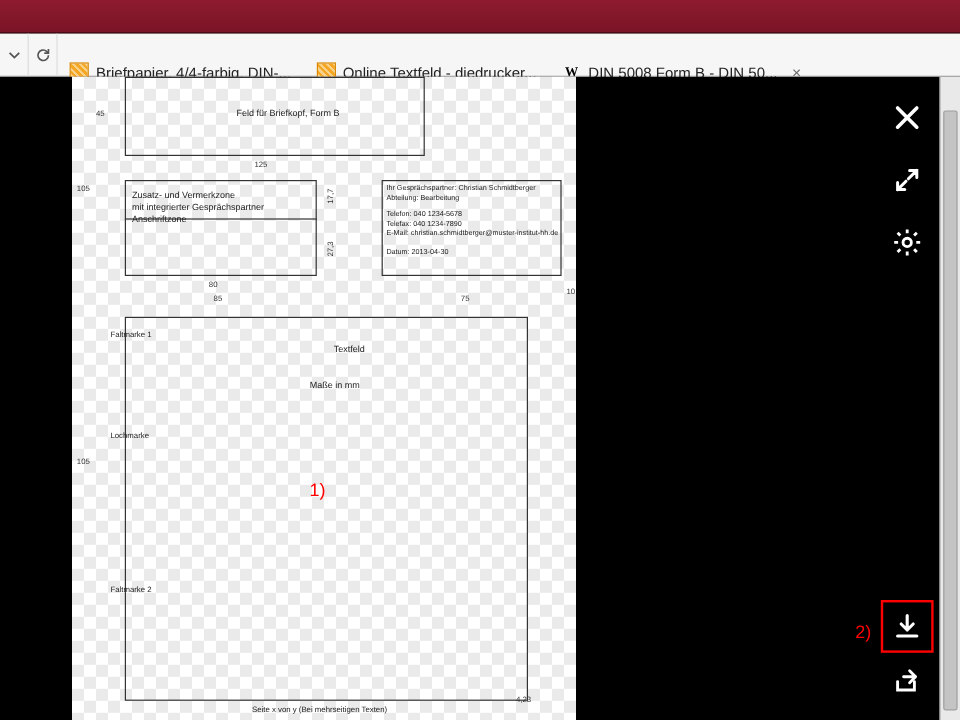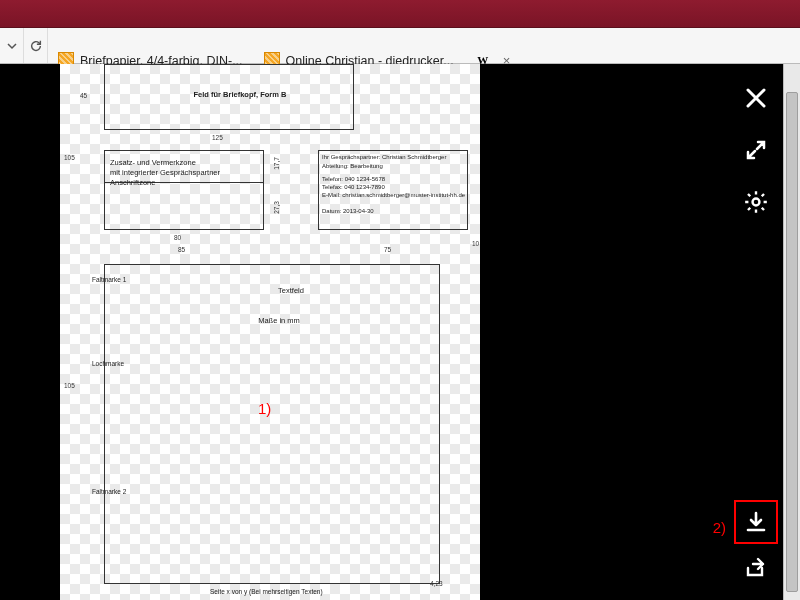--- a/index.html
+++ b/index.html
@@ -122,36 +122,37 @@
         <path d="M13 8a5 5 0 1 1-1.7-3.7L13 6" stroke="#555" stroke-width="1.6" fill="none"></path>
         <path d="M13 2v4h-4" stroke="#555" stroke-width="1.6" fill="none"></path>
       </svg>
   </div>
   <div class="tab">
     <span class="favicon orange"></span>
     <span class="tab-label">Briefpapier, 4/4-farbig, DIN-...</span>
   </div>
   <div class="tab">
     <span class="favicon orange"></span>
-    <span class="tab-label">Online Christian - diedrucker...</span>
+    <span class="tab-label">Online Textfeld - diedrucker...</span>
   </div>
   <div class="tab active">
     <span class="favicon wiki">W</span>
+    <span class="tab-label">DIN 5008 Form B - DIN 50...</span>
     <span class="tab-close">×</span>
   </div>
 </div>
 
 <div class="viewer">
 
   <div class="doc-wrap">
     <div class="checker"></div>
     <div class="doc-inner">
 
       <div class="box" style="left:44px; top:0px; width:250px; height:66px;"></div>
-      <div class="txt" style="left:44px; top:26px; width:272px; text-align:center;font-weight:bold;">Feld für Briefkopf, Form B</div>
+      <div class="txt" style="left:44px; top:26px; width:272px; text-align:center;">Feld für Briefkopf, Form B</div>
       <div class="dimlbl" style="left:20px; top:28px;">45</div>
       <div class="dimlbl" style="left:152px; top:70px;">125</div>
 
       <div class="box" style="left:44px; top:86px; width:160px; height:80px;"></div>
       <div class="txt" style="left:50px; top:94px;text-align:center;">Zusatz- und Vermerkzone</div>
       <div class="txt" style="left:50px; top:104px;">mit integrierter Gesprächspartner</div>
       <div style="position:absolute; left:44px; top:118px; width:160px; border-top:1px solid #333;"></div>
       <div class="txt" style="left:50px; top:114px;">Anschriftzone</div>
 
       <div class="dimlbl" style="left:4px; top:90px;">105</div>

